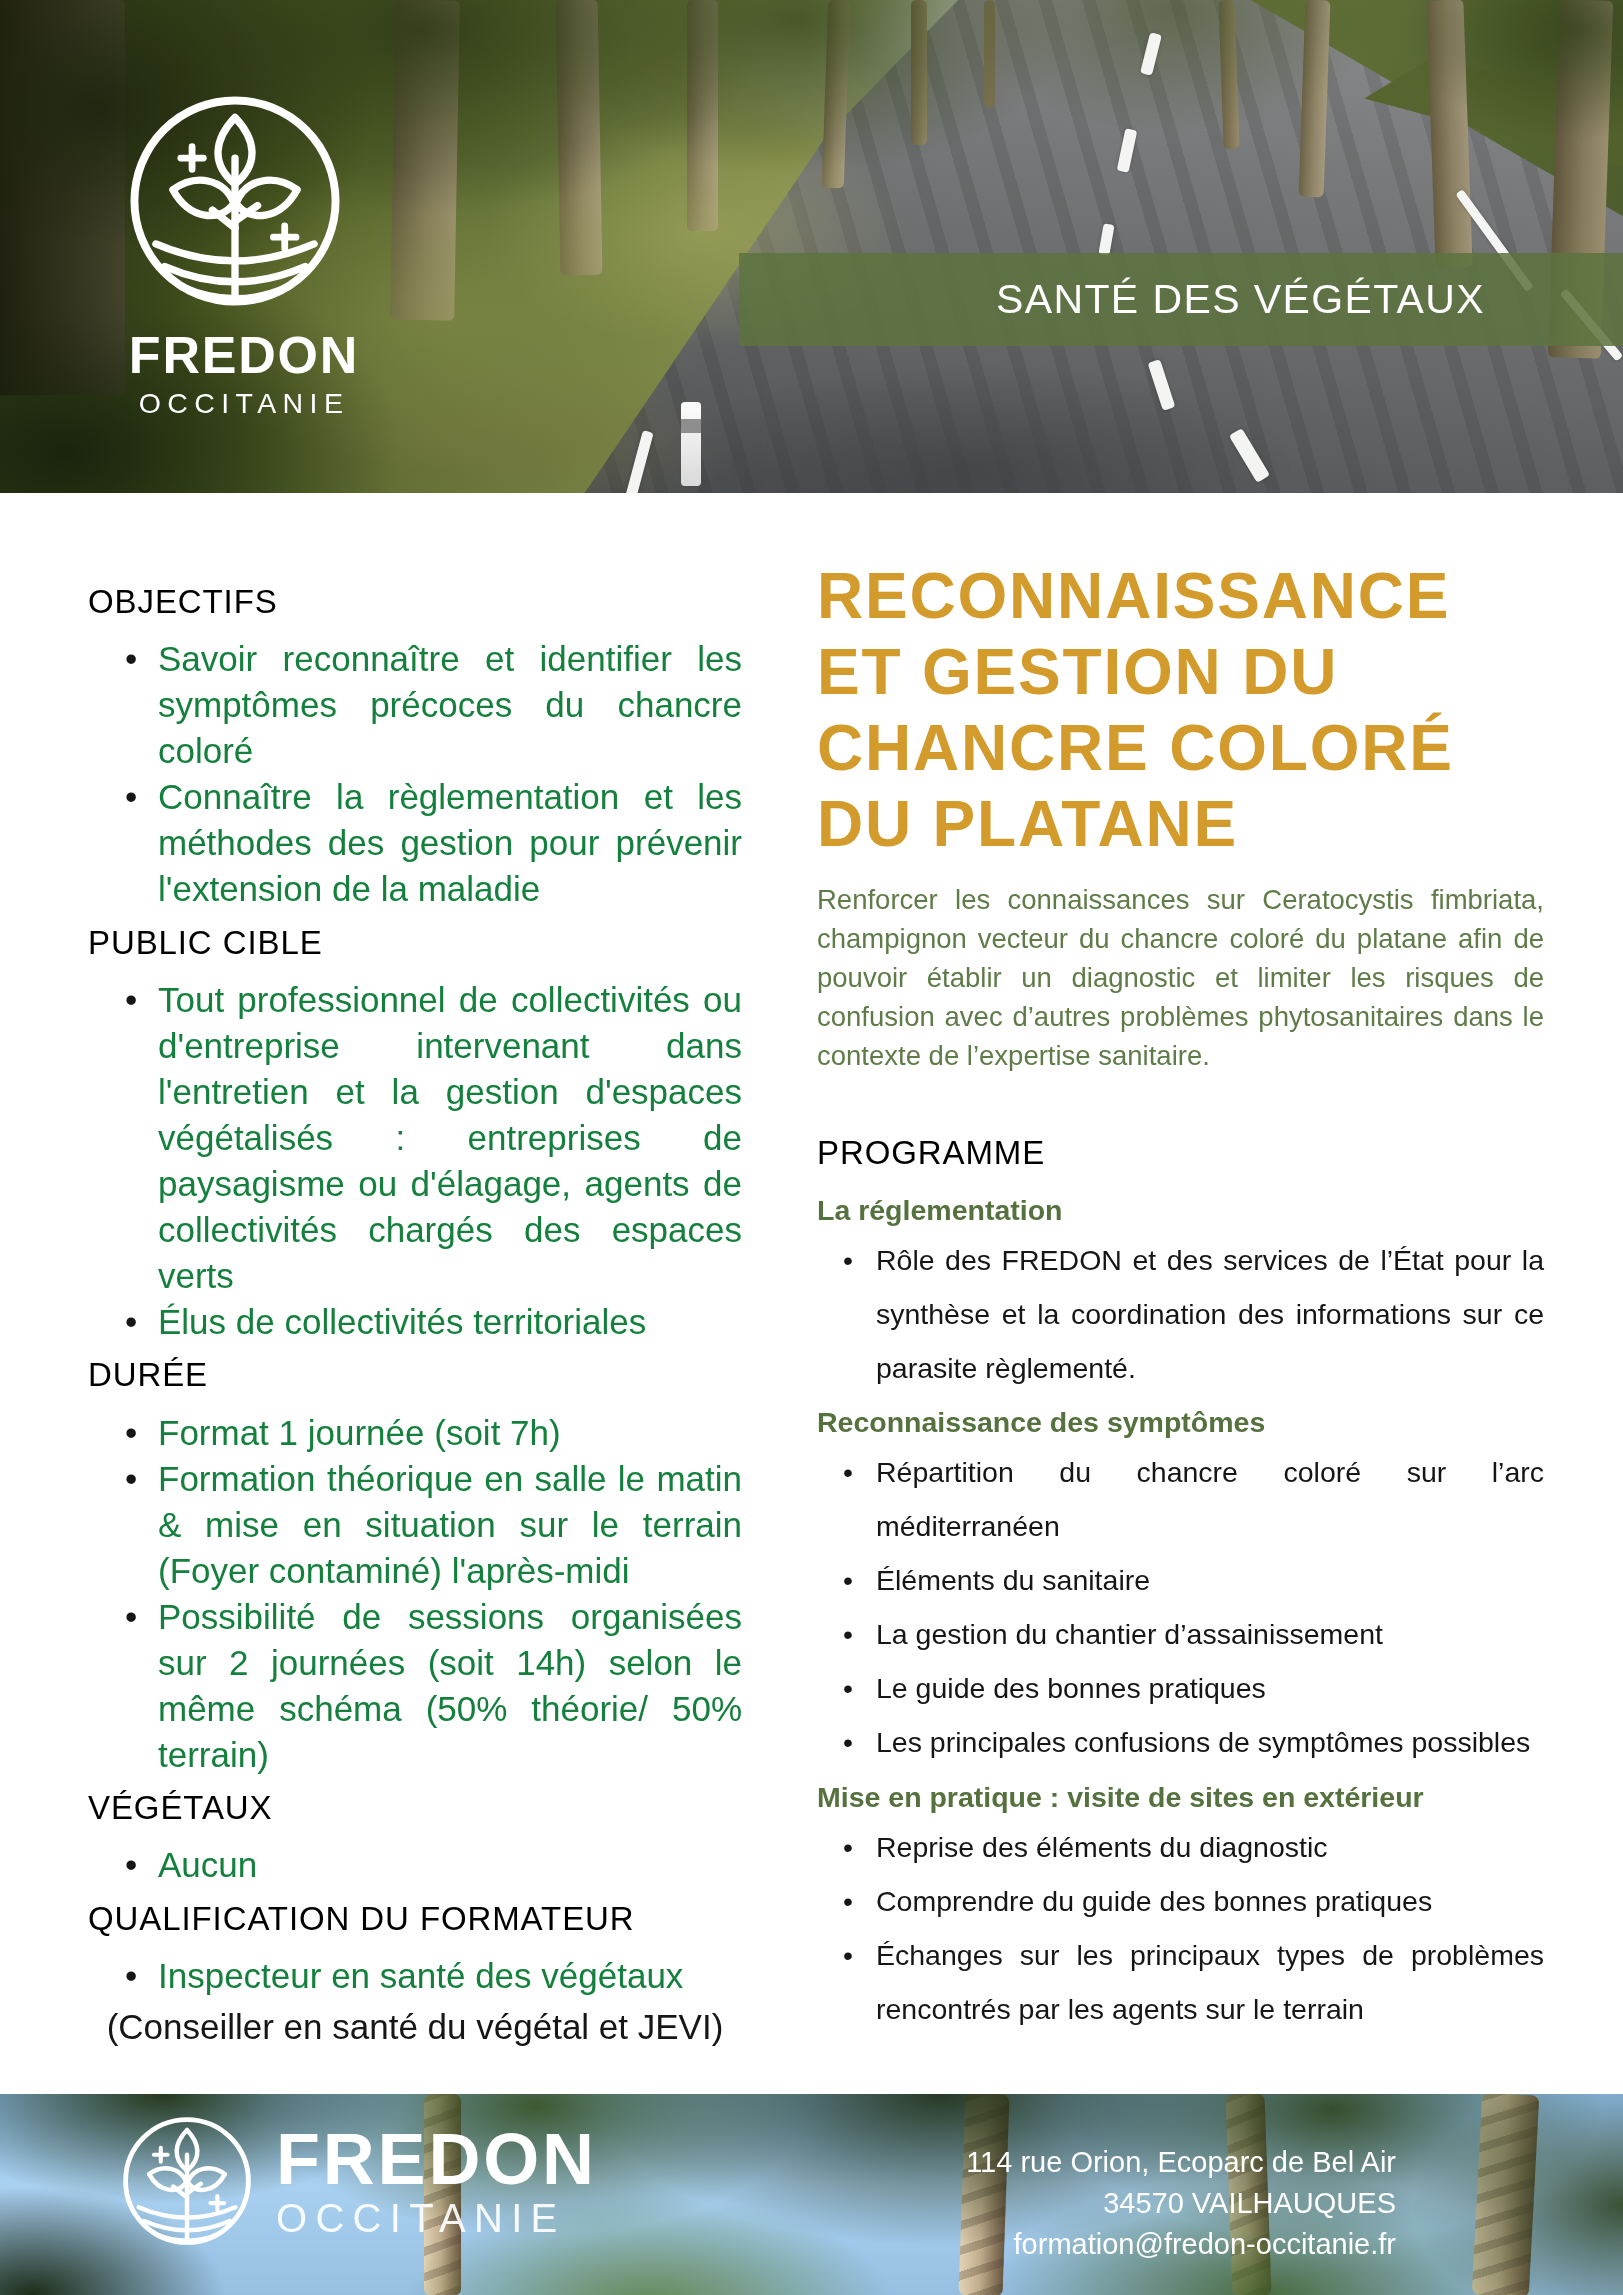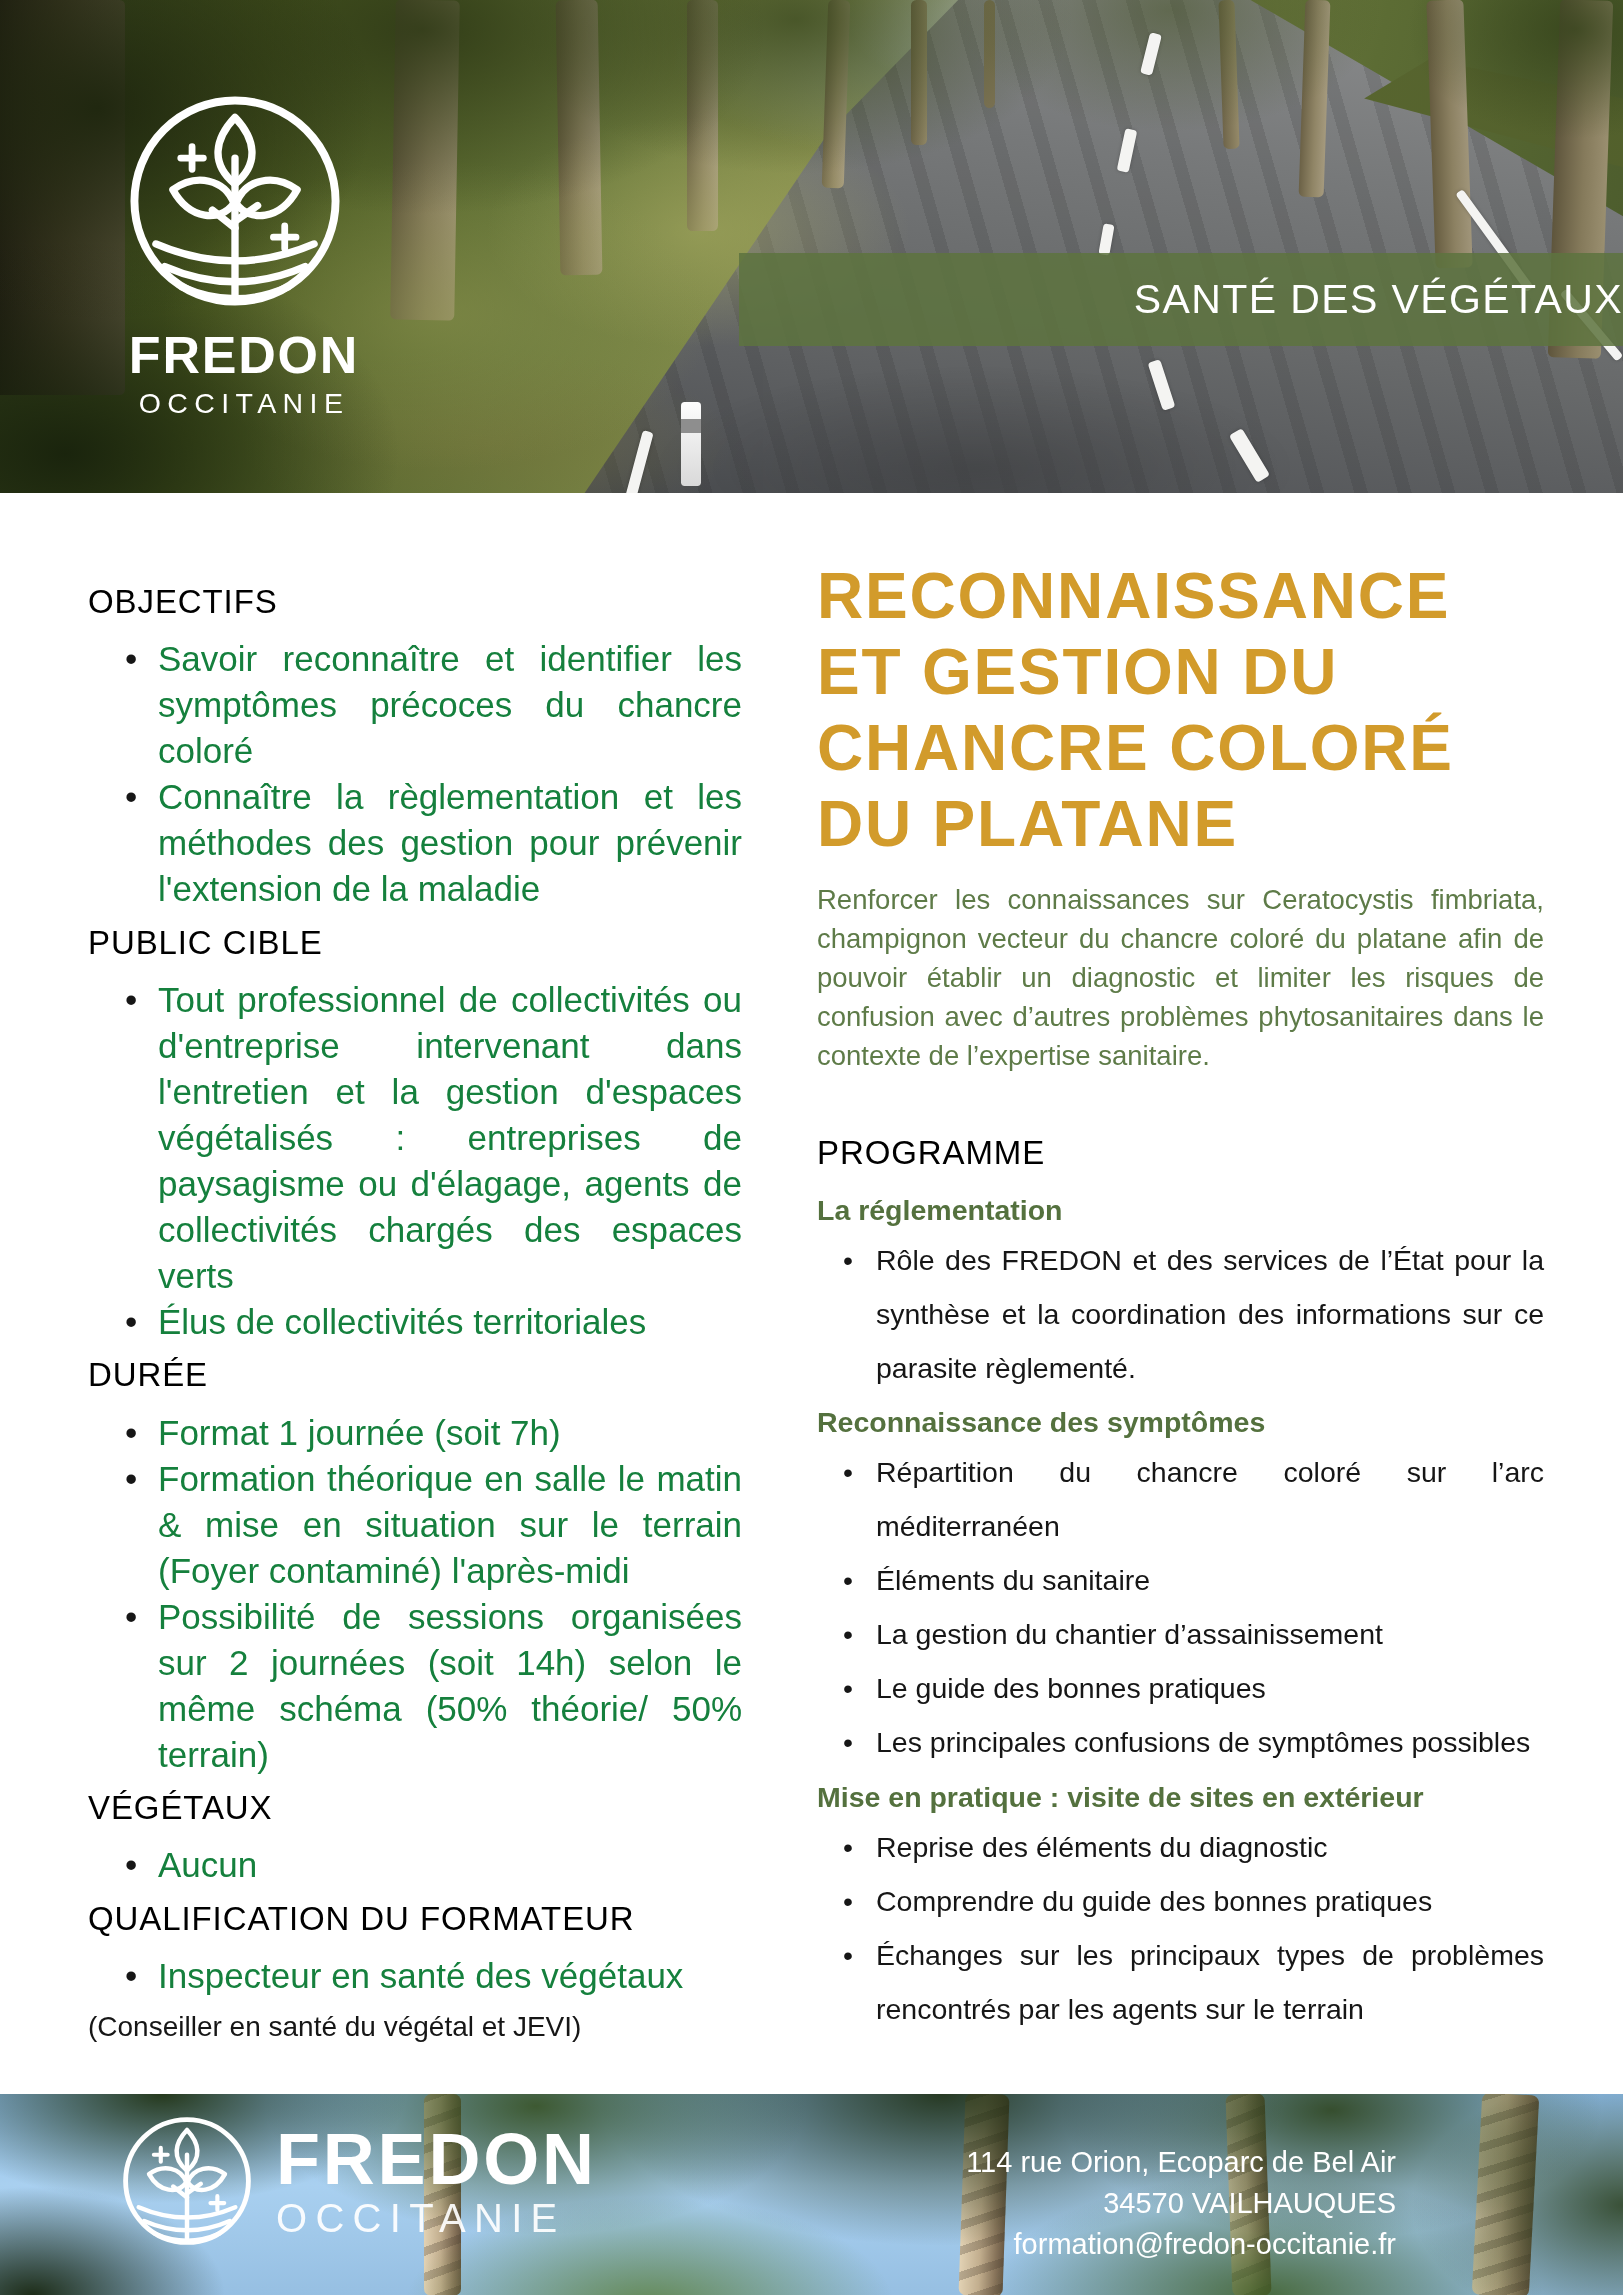--- a/index.html
+++ b/index.html
@@ -36,35 +36,35 @@
       radial-gradient(ellipse 239px 156px at 97% 6%, rgba(52,66,26,.8), rgba(52,66,26,0) 70%),
       radial-gradient(ellipse 478px 303px at 4% 92%, rgba(24,34,12,.95), rgba(24,34,12,0) 70%),
       radial-gradient(ellipse 395px 220px at 27% 64%, rgba(146,152,82,.5), rgba(146,152,82,0) 70%),
       radial-gradient(ellipse 303px 165px at 43% 47%, rgba(176,178,104,.45), rgba(176,178,104,0) 70%),
       radial-gradient(ellipse 349px 138px at 30% 90%, rgba(120,116,60,.5), rgba(120,116,60,0) 70%);}
   .dash{position:absolute;background:#f4f4f2;border-radius:3.7px;box-shadow:0 0 3.7px rgba(0,0,0,.25);}
   .bollard{position:absolute;left:681px;top:402px;width:20px;height:84px;background:linear-gradient(#fdfdfd,#d9d9d9);border-radius:3.7px;}
   .bollard::after{content:"";position:absolute;left:0;top:16.5px;width:100%;height:14.7px;background:#8e8e8e;}
   
   .banner{position:absolute;left:739px;top:253px;width:884px;height:93px;
-    background:rgba(93,115,63,.86);display:flex;align-items:center;justify-content:flex-end;
+    background:rgba(93,115,63,.86);display:flex;align-items:center;justify-content:center;
     padding-left:119px;box-sizing:border-box;}
   .banner span{color:#ffffff;font-size:41px;letter-spacing:1.4px;font-weight:400;}
   
   .hero-logo{position:absolute;left:122px;top:88px;width:244px;text-align:center;}
   .hero-logo .brand-name{display:block;color:#fff;font-size:52px;font-weight:700;letter-spacing:1.8px;margin-top:11px;}
   .hero-logo .brand-region{display:block;color:#fff;font-size:28.5px;font-weight:400;letter-spacing:6.4px;margin-top:1.8px;}
   
   .col-left{position:absolute;left:88px;top:577px;width:654px;}
   .col-right{position:absolute;left:817px;top:558px;width:727px;}
   h2.sec{font-size:33px;font-weight:400;letter-spacing:0.9px;color:#000000;margin:0 0 9.2px 0;line-height:50px;}
   .col-left ul, .col-right ul{list-style:none;margin:0 0 5.5px 0;padding:0;}
   .col-left li{position:relative;padding-left:70px;font-size:35px;line-height:46px;text-align:justify;color:#15803d;}
   .col-left li::before{content:"•";position:absolute;left:37px;top:0;color:#161616;}
-  .note{font-size:28px;line-height:46px;margin:0;color:#161616;}
+  .note{font-size:35px;line-height:46px;margin:0;color:#161616;text-align:center;}
   .page-title{color:#d29b2b;font-size:64px;line-height:76px;font-weight:700;letter-spacing:1.8px;margin:0 0 18.4px 0;}
   .intro{font-size:27.5px;line-height:39px;color:#5e7b48;text-align:justify;margin:0 0 53px 0;}
   .prog-sub{font-size:28.5px;line-height:45px;font-weight:700;color:#54713e;margin:0;}
   .col-right li{position:relative;padding-left:59px;font-size:28.5px;line-height:54px;text-align:justify;color:#161616;}
   .col-right li::before{content:"•";position:absolute;left:26px;top:0;color:#161616;}
   
   .footer{position:absolute;left:0;top:2094px;width:1624px;height:202px;overflow:hidden;
     background:linear-gradient(180deg,#8cbbe8 0%,#a9d0f0 45%,#96bfe2 100%);}
   .footer .f-foliage{position:absolute;inset:0;
     background:

